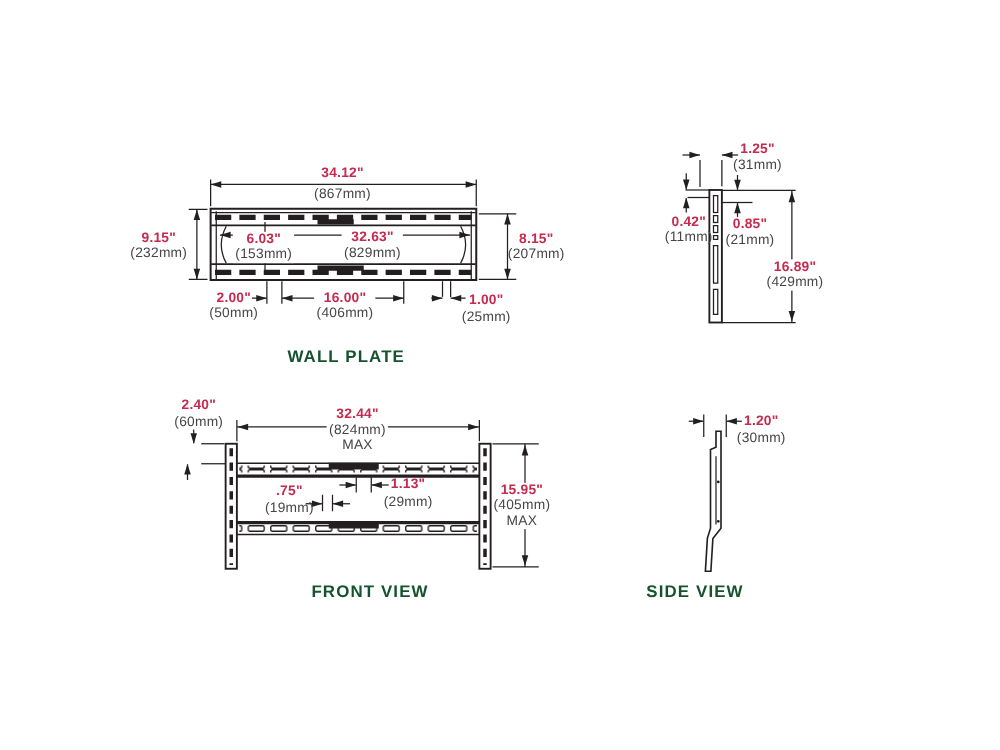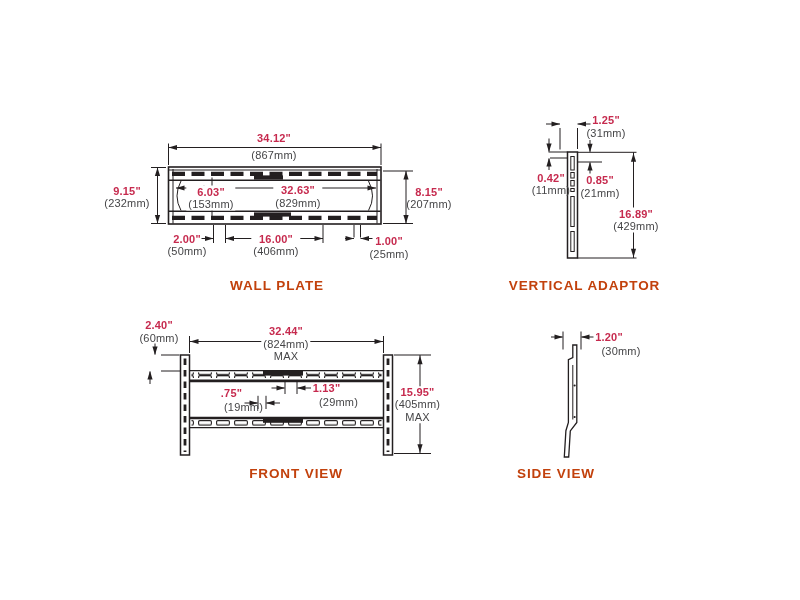--- a/index.html
+++ b/index.html
@@ -11,24 +11,24 @@
   .dim{
     position:absolute;transform:translate(-50%,-50%);
     text-align:center;font-size:11px;line-height:12.5px;
     white-space:nowrap;letter-spacing:.2px;
   }
   .dim span{display:block;}
   .dim .in{color:var(--red,#c62a4e);font-weight:700;}
   .dim .mm,.dim .suffix{color:var(--gray,#454547);}
   .bg{background:#ffffff;padding:0 2px;}
   .spread .mm{margin-top:4.5px;}
-  .gap2 .mm{margin-top:1.5px;padding-left:24px;}
+  .gap2 .mm{margin-top:1.5px;}
   .title{
     position:absolute;transform:translate(-50%,-50%);
-    font-weight:bold;font-size:13.5px;letter-spacing:.9px;color:#c2410c;white-space:nowrap;
+    font-weight:bold;font-size:13.5px;letter-spacing:.9px;color:#14532d;white-space:nowrap;
   }
 </style>
 </head>
 <body>
 
 <div class="canvas">
 
   <svg class="lines" width="800" height="600" viewBox="0 0 800 600">
     <defs>
       <path id="ah" d="M0,0 L-8.5,-2.6 L-8.5,2.6 Z" fill="#231f20" stroke="none"></path>
@@ -233,21 +233,20 @@
     <span class="mm">(11mm)</span>
   </div>
   <div class="dim" style="left:600px;top:186px">
     <span class="in">0.85"</span>
     <span class="mm">(21mm)</span>
   </div>
   <div class="dim bg" style="left:636px;top:219.5px">
     <span class="in">16.89"</span>
     <span class="mm">(429mm)</span>
   </div>
-  <div class="title" style="left:584.5px;top:284.5px">VERTICAL ADAPTOR</div>
 
   <div class="dim" style="left:159px;top:331px">
     <span class="in">2.40"</span>
     <span class="mm">(60mm)</span>
   </div>
   <div class="dim bg" style="left:286px;top:344px">
     <span class="in">32.44"</span>
     <span class="mm">(824mm)</span>
     <span class="suffix">MAX</span>
   </div>

